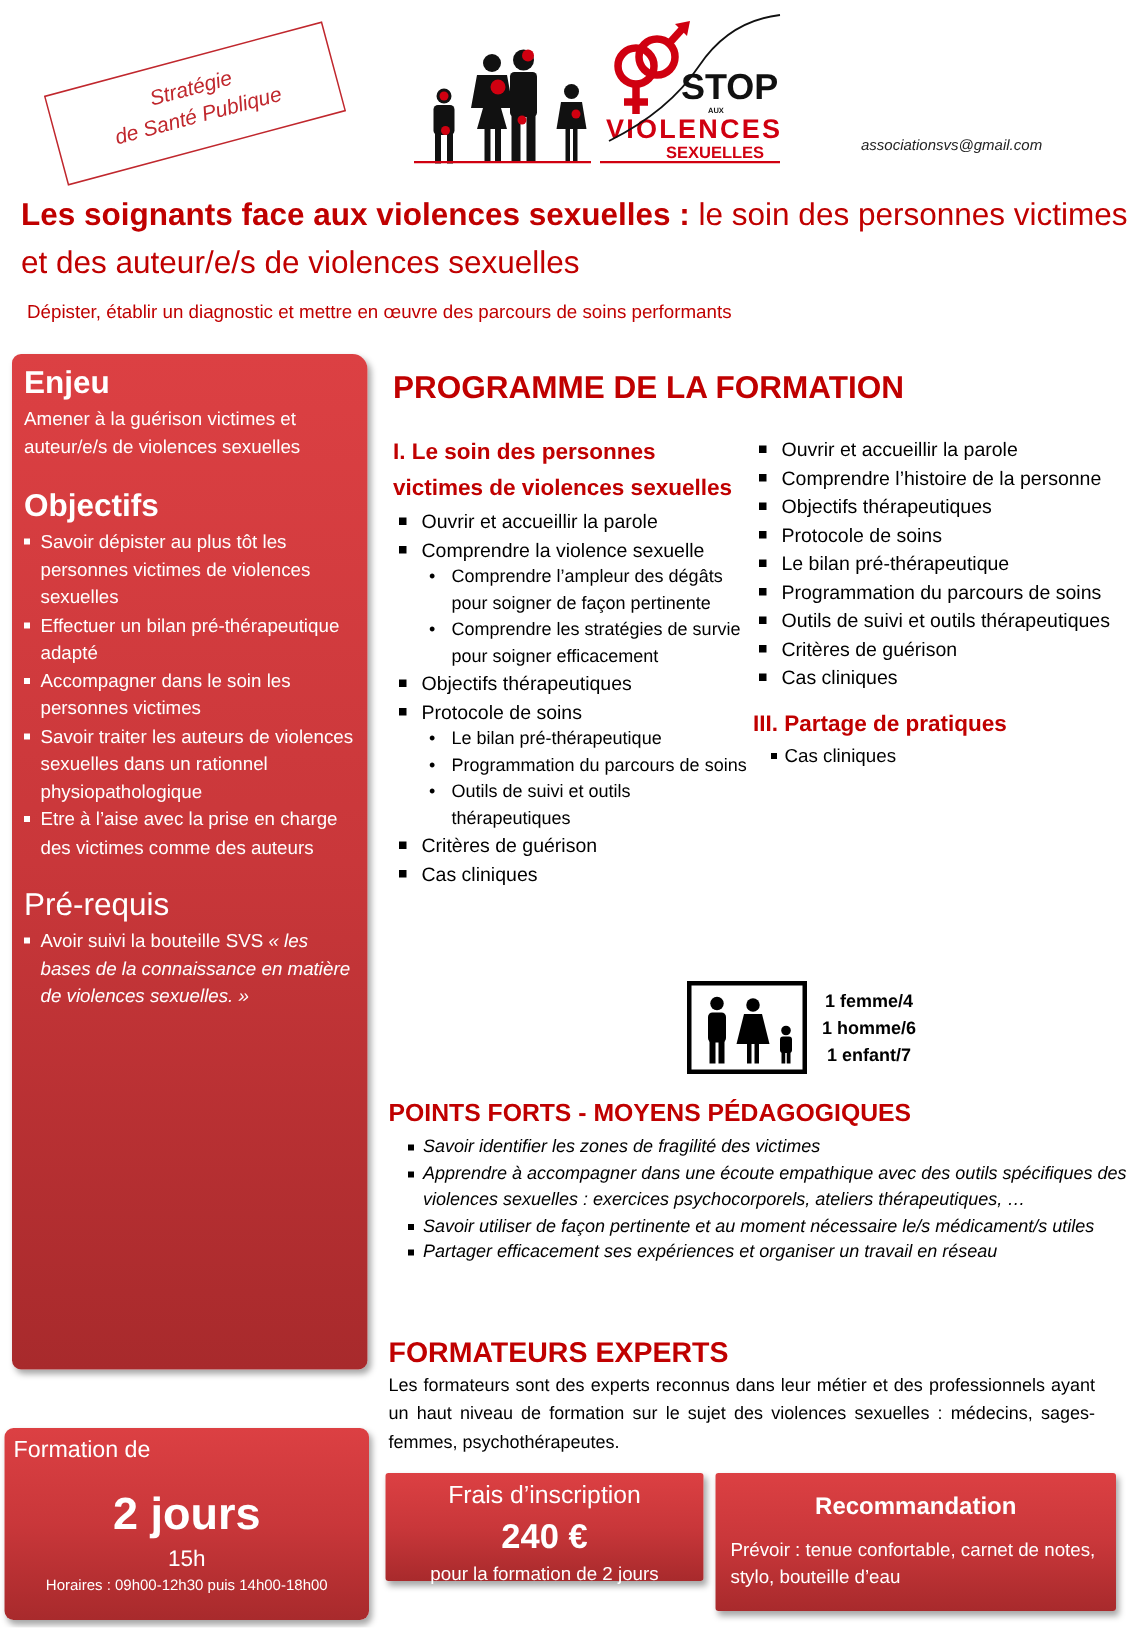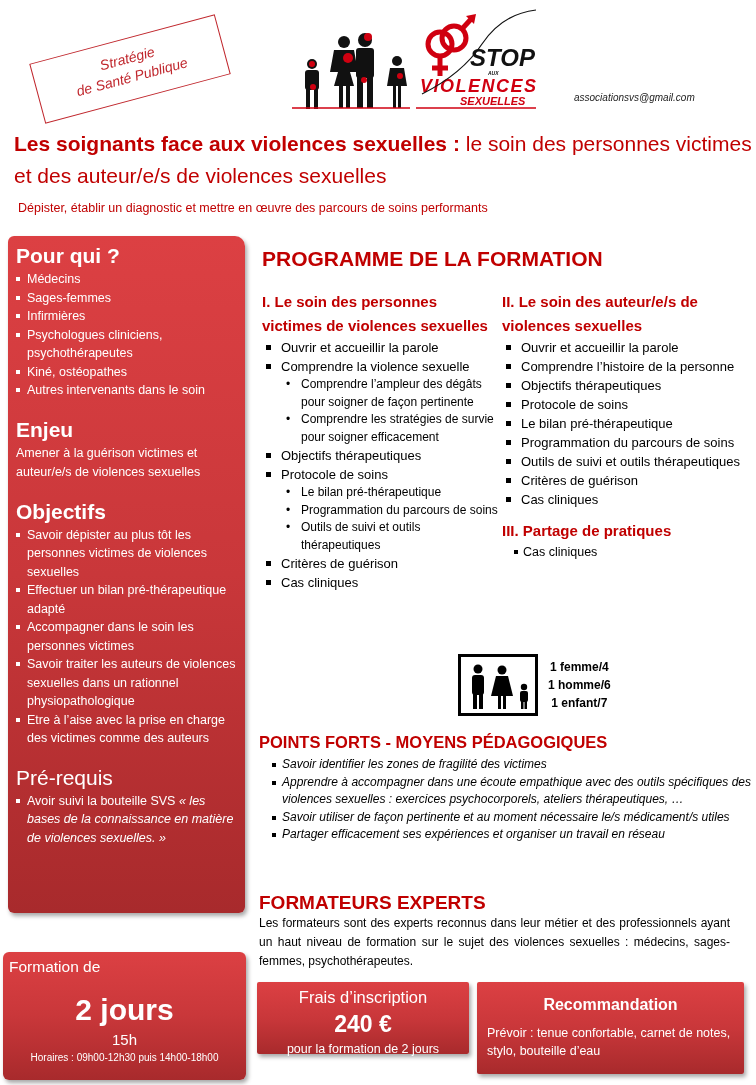--- a/index.html
+++ b/index.html
@@ -10,21 +10,21 @@
 
   
   .stamp {
     left: 34px; top: 38px; width: 192px; height: 62px;
     border: 1px solid #c0272d; transform: rotate(-15deg);
     color: #c0272d; font-style: italic; font-size: 14px; text-align: center;
     line-height: 19px; padding-top: 10px; background: #fff;
   }
 
   
-  .logo { left: 292px; top: 4px; width: 248px; height: 106px; font-style: italic; }
+  .logo { left: 276px; top: 4px; width: 248px; height: 106px; }
   .email { left: 574px; top: 92px; font-size: 10px; font-style: italic; color: #222; }
 
   
   .title { left: 14px; top: 128px; width: 740px; color: #c00000; font-size: 21px; line-height: 32px; }
   .title b { font-weight: bold; }
   .subtitle { left: 18px; top: 201px; font-size: 12.5px; color: #c00000; }
 
   
   .redbox {
     background: linear-gradient(180deg, #dc4043 0%, #c9373a 50%, #a82a2c 100%);
@@ -140,31 +140,20 @@
 </div>
 
 <div class="abs email">associationsvs@gmail.com</div>
 
 <div class="abs title">
   <b>Les soignants face aux violences sexuelles :</b><span> le soin des personnes victimes et des auteur/e/s de violences sexuelles</span>
 </div>
 <div class="abs subtitle">Dépister, établir un  diagnostic et mettre  en œuvre des parcours de soins performants</div>
 
 <div class="abs redbox sidebar">
-  <div class="sect">
-    <h2>Pour qui ?</h2>
-    <ul>
-      <li>Médecins</li>
-      <li>Sages-femmes</li>
-      <li>Infirmières</li>
-      <li>Psychologues cliniciens, psychothérapeutes</li>
-      <li>Kiné, ostéopathes</li>
-      <li>Autres intervenants dans le soin</li>
-    </ul>
-  </div>
   <div class="sect">
     <h2>Enjeu</h2>
     <p>Amener à la guérison victimes et auteur/e/s de violences sexuelles</p>
   </div>
   <div class="sect">
     <h2>Objectifs</h2>
     <ul>
       <li>Savoir dépister au plus tôt les personnes victimes de violences sexuelles</li>
       <li>Effectuer un bilan pré-thérapeutique adapté</li>
       <li>Accompagner dans le soin les personnes victimes</li>
@@ -193,21 +182,20 @@
     <li class="l1">Protocole  de soins</li>
     <li class="l2">Le bilan pré-thérapeutique</li>
     <li class="l2">Programmation du parcours de soins</li>
     <li class="l2">Outils de suivi et outils thérapeutiques</li>
     <li class="l1">Critères de guérison</li>
     <li class="l1">Cas cliniques</li>
   </ul>
 </div>
 
 <div class="abs col col2">
-  <h3>II. Le soin des auteur/e/s de violences sexuelles</h3>
   <ul>
     <li class="l1">Ouvrir et accueillir la parole</li>
     <li class="l1">Comprendre  l’histoire de la personne</li>
     <li class="l1">Objectifs thérapeutiques</li>
     <li class="l1">Protocole  de soins</li>
     <li class="l1">Le bilan pré-thérapeutique</li>
     <li class="l1">Programmation  du parcours de soins</li>
     <li class="l1">Outils de suivi et outils thérapeutiques</li>
     <li class="l1">Critères de guérison</li>
     <li class="l1">Cas cliniques</li>

